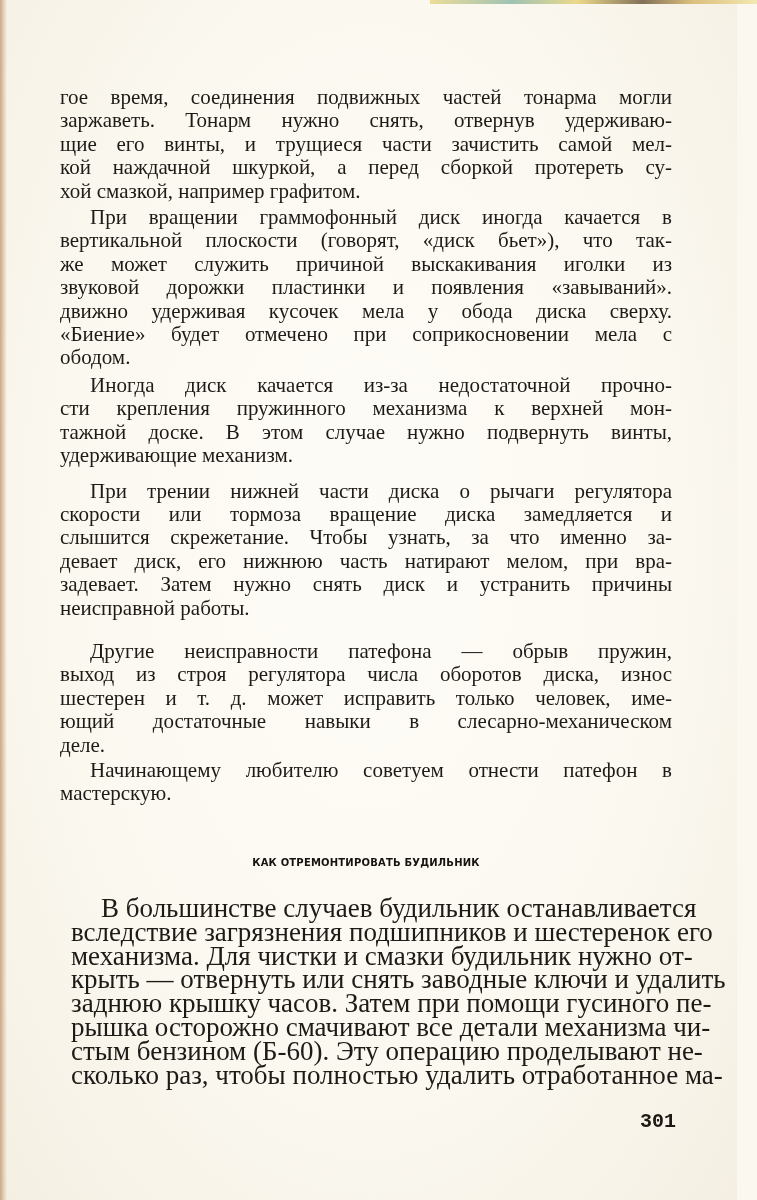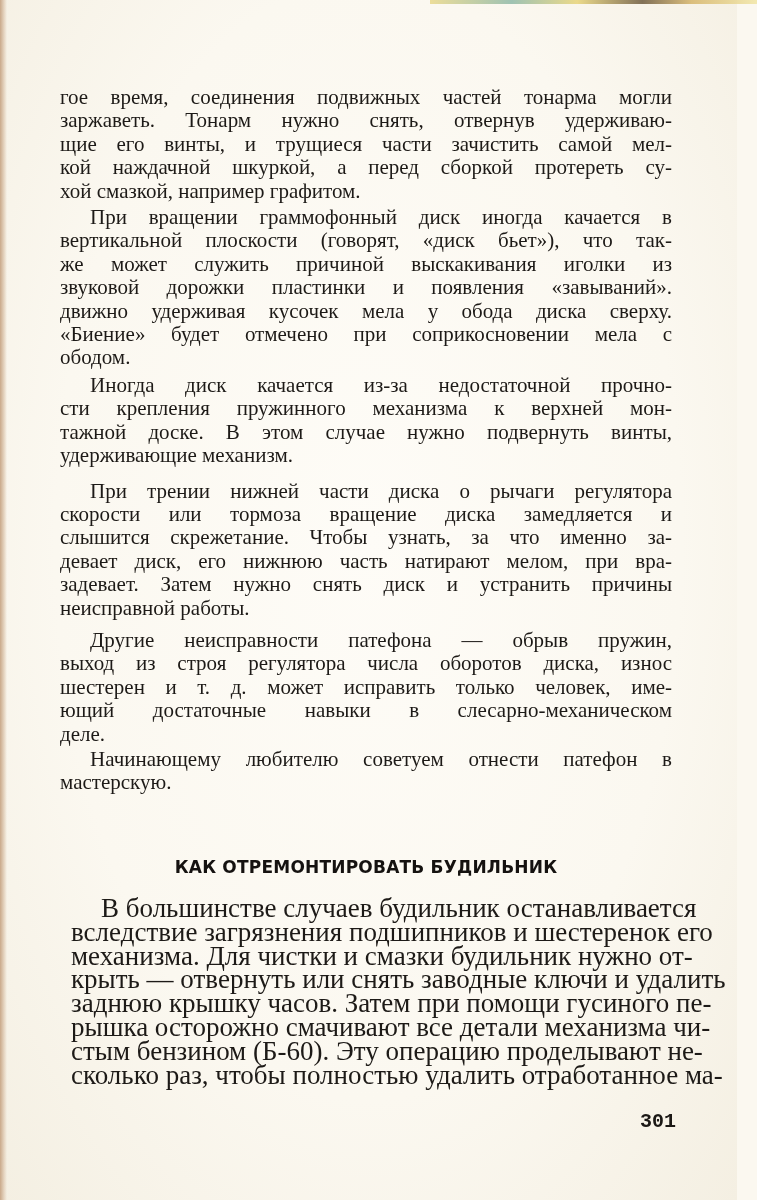--- a/index.html
+++ b/index.html
@@ -26,21 +26,21 @@
   .text {
     position: absolute; left: 60px; top: 86px; width: 612px;
     font-size: 21px; line-height: 23.4px;
     text-align: justify;
   }
   .text p { margin: 0; text-indent: 0; }
   .heading {
     position: absolute; top: 857px; left: 60px; width: 612px;
     text-align: center;
     font-family: "DejaVu Sans", "Liberation Sans", sans-serif;
-    font-weight: bold; font-size: 17px; letter-spacing: 0.2px;
+    font-weight: bold; font-size: 10px; letter-spacing: 0.2px;
     color: #151210;
   }
   .text2 {
     position: absolute; left: 71px; top: 897px; width: 612px;
     font-size: 27px; line-height: 23.8px;
     text-align: justify;
   }
   .text2 p { margin: 0; text-indent: 30px; }
   .pagenum {
     position: absolute; top: 1110px; left: 640px;
@@ -81,21 +81,21 @@
       <span class="line last">удерживающие механизм.</span>
     </p>
     <p style="margin-top:12px">
       <span class="line" style="padding-left:30px">При трении нижней части диска о рычаги регулятора</span>
       <span class="line">скорости или тормоза вращение диска замедляется и</span>
       <span class="line">слышится скрежетание. Чтобы узнать, за что именно за-</span>
       <span class="line">девает диск, его нижнюю часть натирают мелом, при вра-</span>
       <span class="line">задевает. Затем нужно снять диск и устранить причины</span>
       <span class="line last">неисправной работы.</span>
     </p>
-    <p style="margin-top:9px">
+    <p style="margin-top:20px">
       <span class="line" style="padding-left:30px">Другие неисправности патефона — обрыв пружин,</span>
       <span class="line">выход из строя регулятора числа оборотов диска, износ</span>
       <span class="line">шестерен и т. д. может исправить только человек, име-</span>
       <span class="line">ющий достаточные навыки в слесарно-механическом</span>
       <span class="line last">деле.</span>
     </p>
     <p style="margin-top:2px">
       <span class="line" style="padding-left:30px">Начинающему любителю советуем отнести патефон в</span>
       <span class="line last">мастерскую.</span>
     </p>

